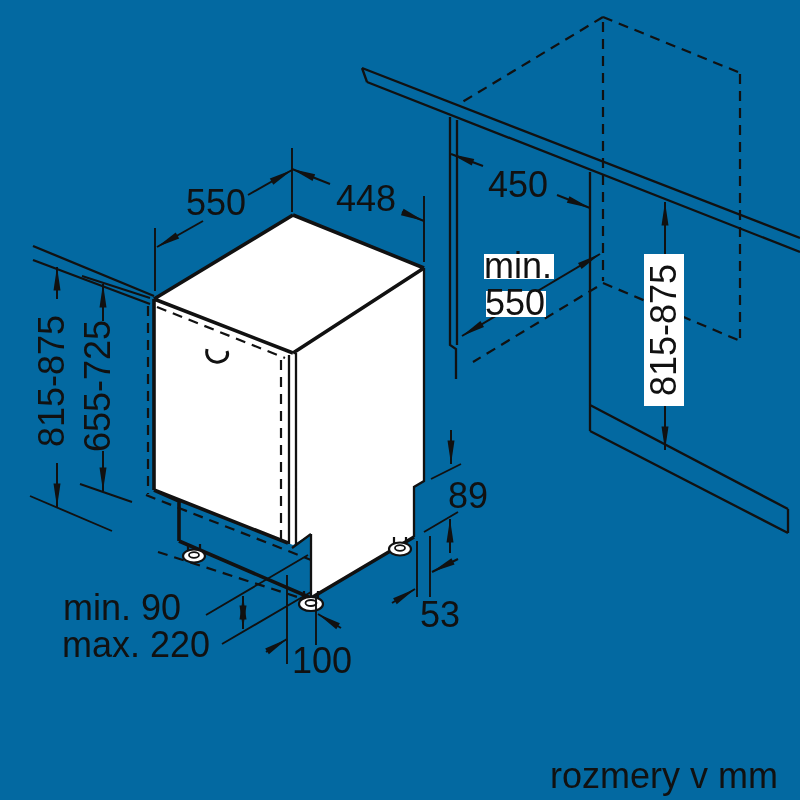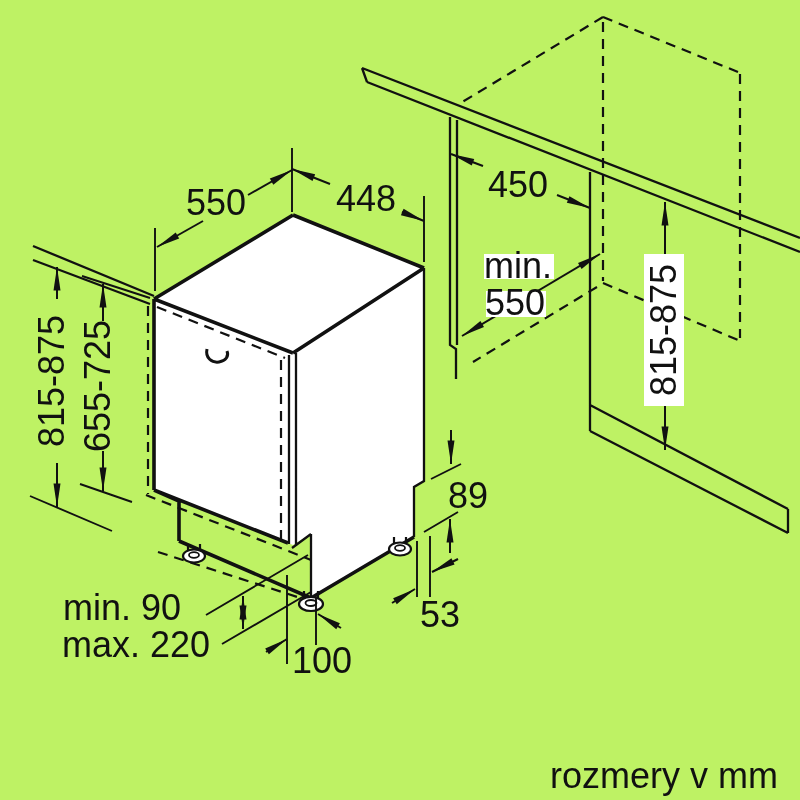--- a/index.html
+++ b/index.html
@@ -1,16 +1,16 @@
 <!DOCTYPE html>
 <html><head>
 <meta charset="utf-8">
 <style>
   html,body{margin:0;padding:0;background:#ffffff;}
-  .stage{width:800px;height:800px;position:relative;background:#bef264;overflow:hidden;}
+  .stage{width:800px;height:800px;position:relative;background:#0369a1;overflow:hidden;}
   svg{display:block;}
   text{font-family:"Liberation Sans","DejaVu Sans",sans-serif;fill:#111;}
   .lbl{font-size:36px;}
 </style>
 </head>
 <body>
 
 <div class="stage">
 <svg width="800" height="800" viewBox="0 0 800 800">
   <defs>

